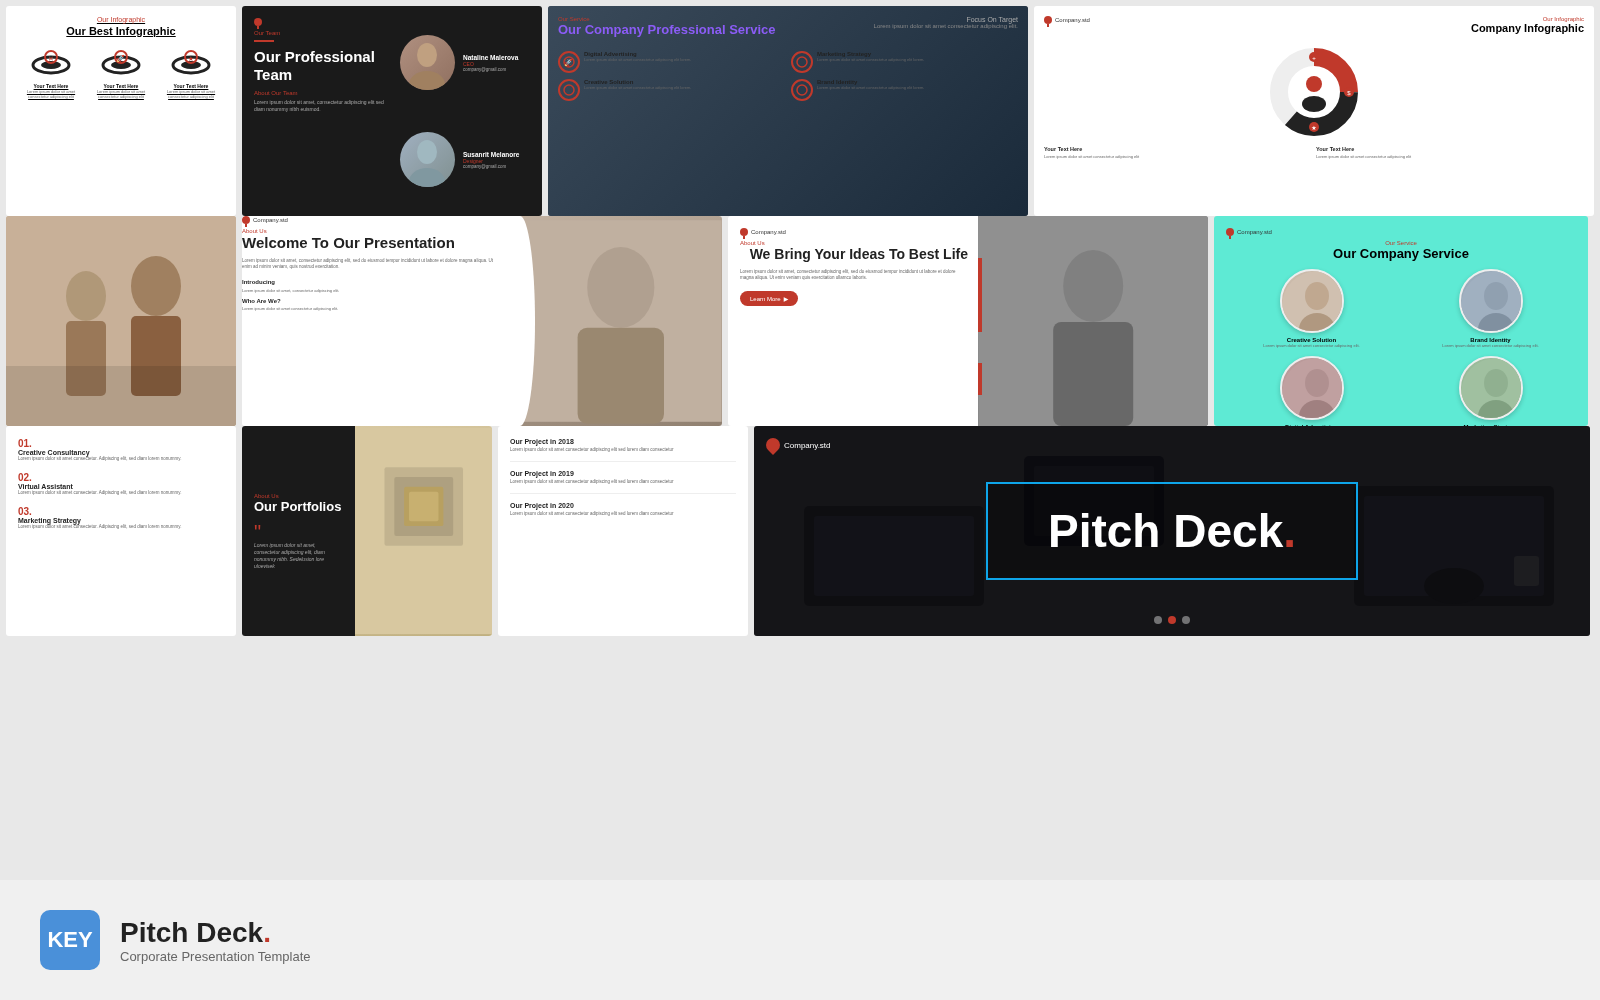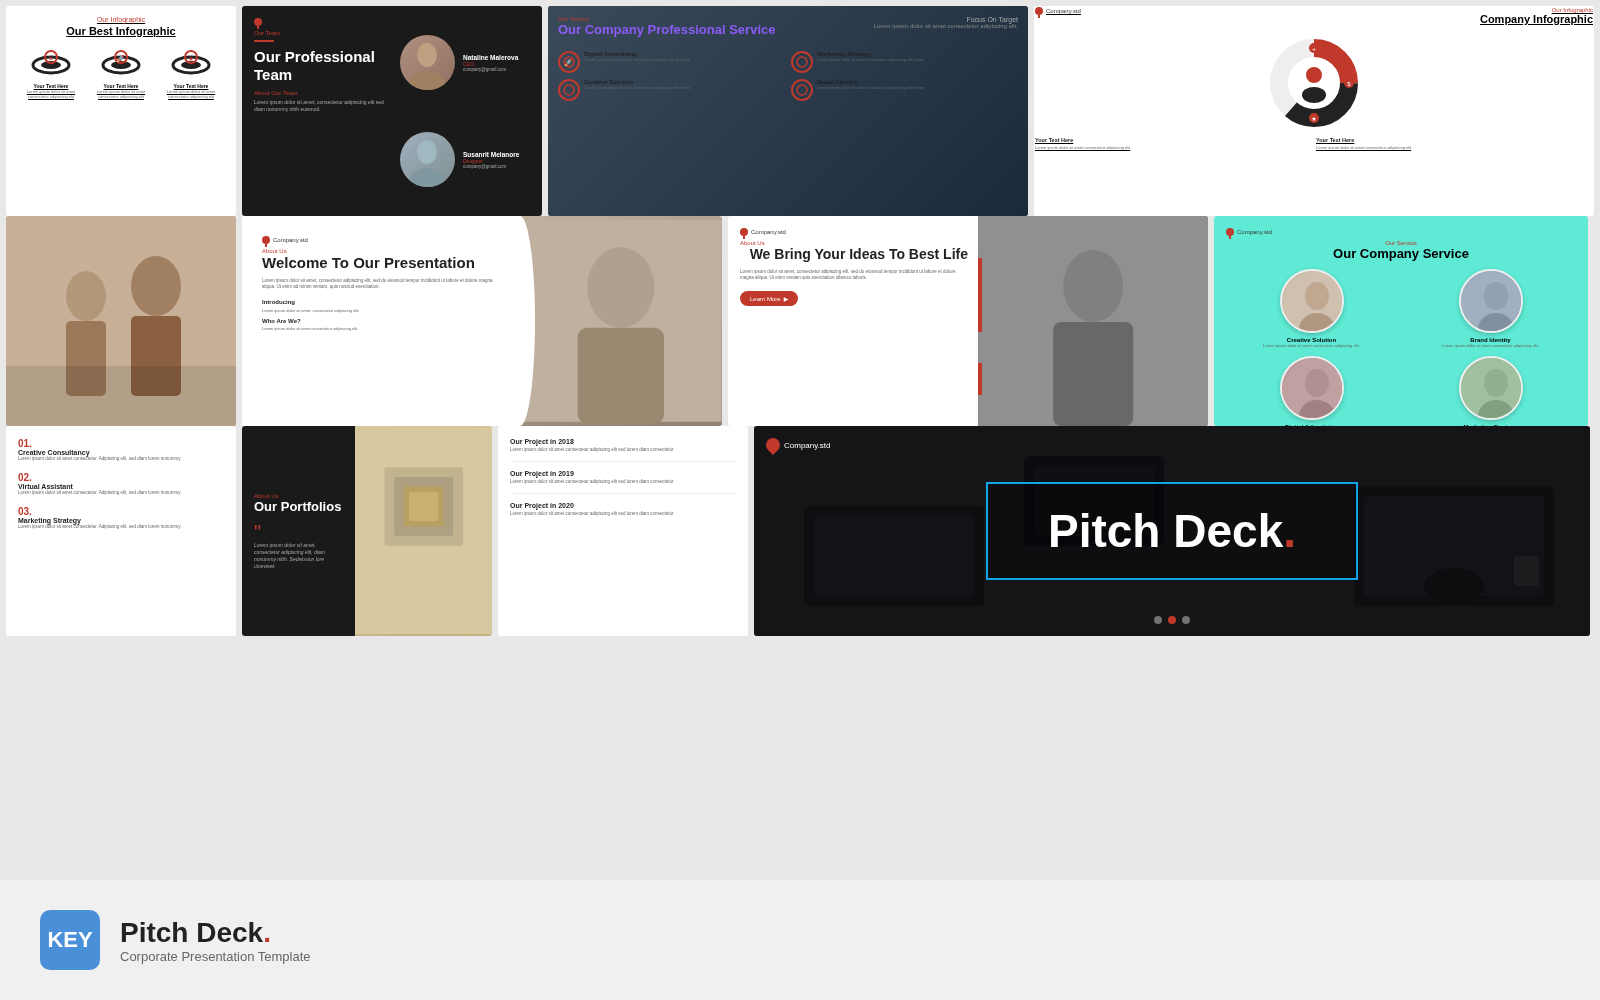--- a/index.html
+++ b/index.html
@@ -101,28 +101,27 @@
       color: #222;
     }
     .service-text .s-desc {
       font-size: 4px;
       color: #666;
     }
 
     
     .slide-company-info {
       background: #fff;
-      padding: 1px;
-      text-decoration: underline;
+      padding: 10px;
     }
 
     
     .slide-welcome {
       background: #fff;
-      padding: 20px;
+      padding: 0;
       position: relative;
     }
 
     
     .slide-ideas {
       background: #fff;
       padding: 12px;
       position: relative;
     }
     .learn-more-btn {

